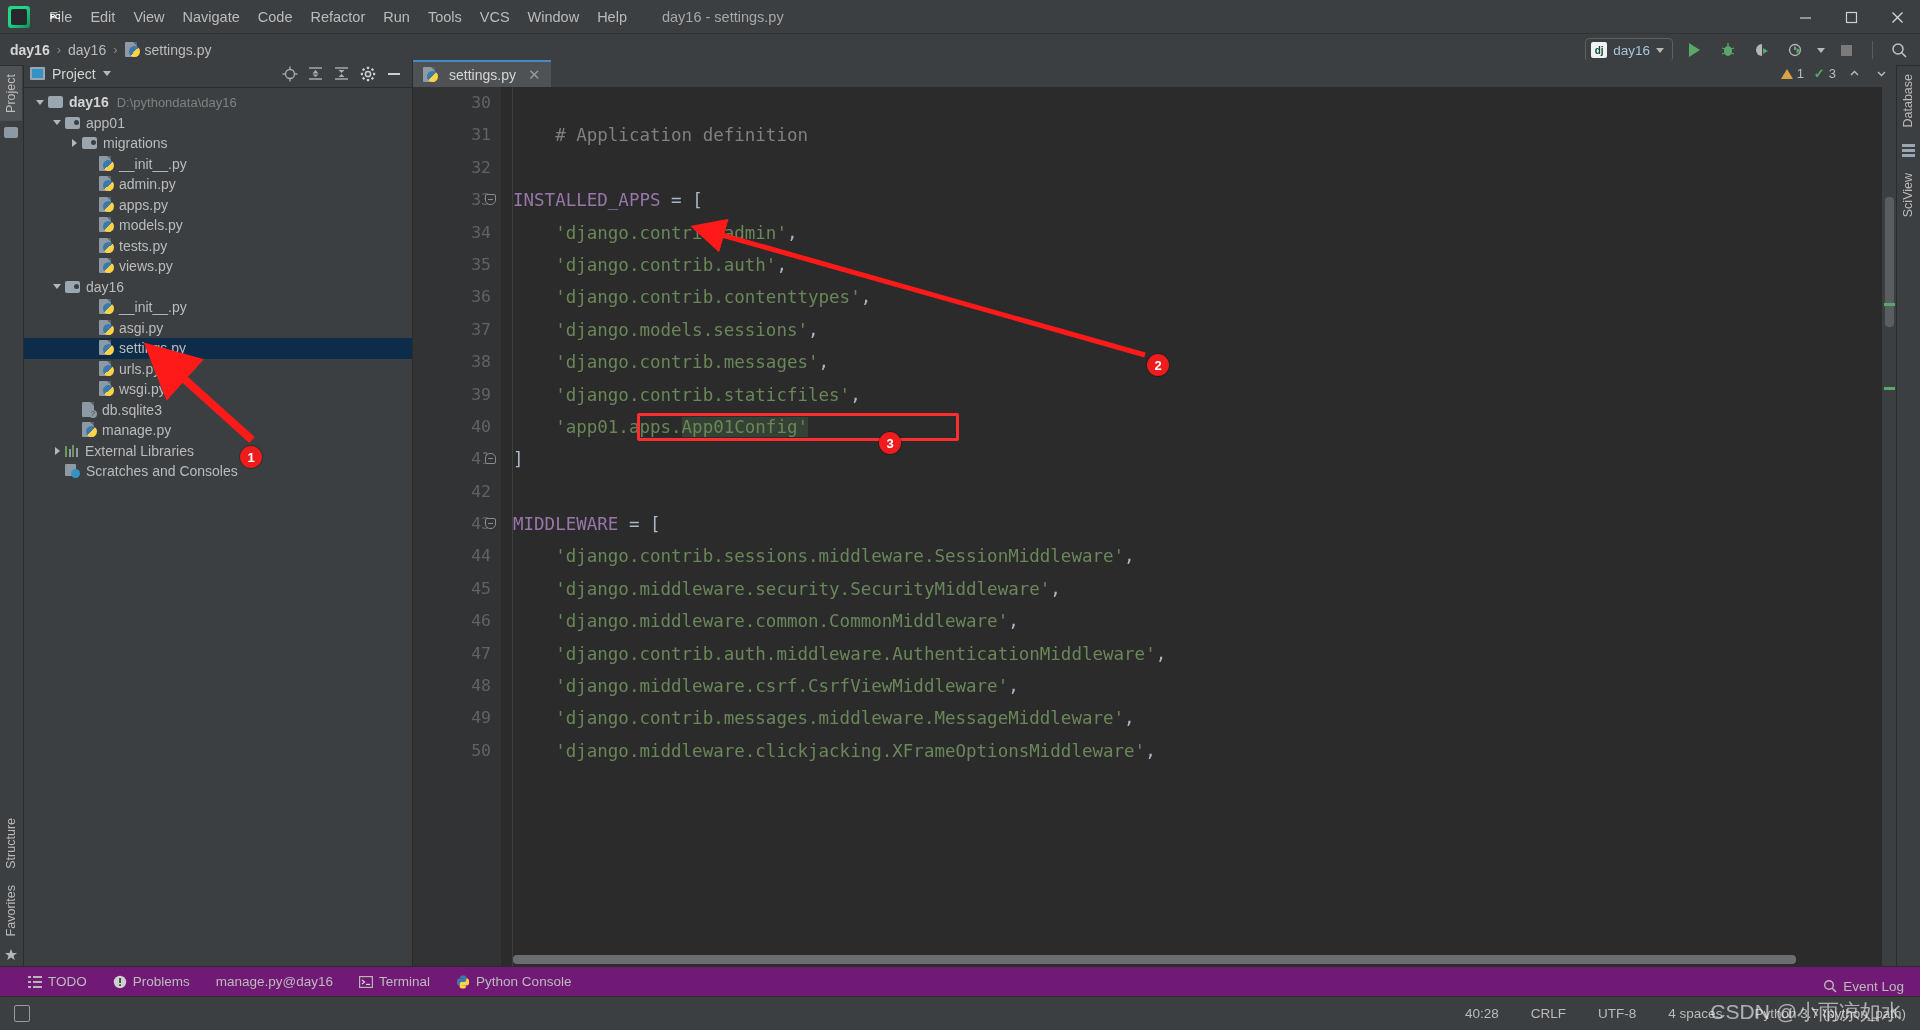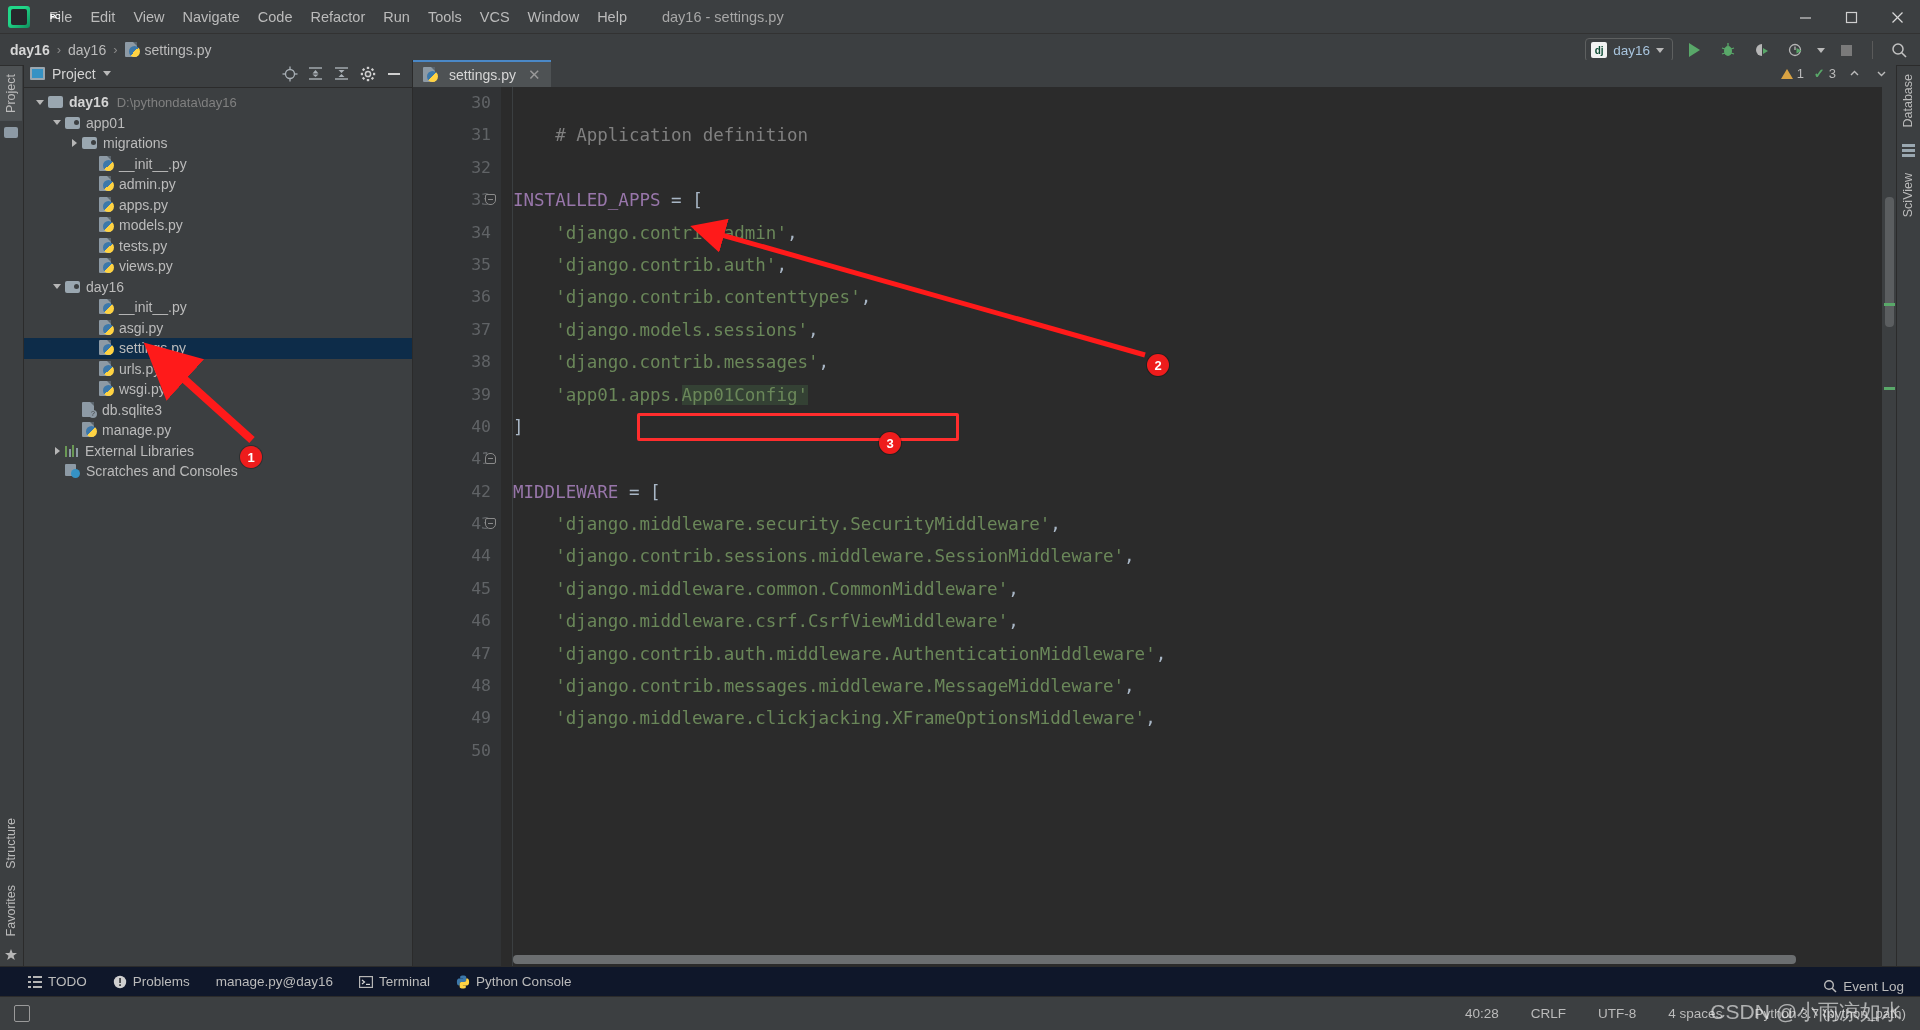--- a/index.html
+++ b/index.html
@@ -234,21 +234,21 @@
   .mark { position:absolute; right:1px; width:11px; height:3px; }
 
   .hsb {
     position: absolute; left: 100px; right: 100px; bottom: 2px; height: 9px;
     background: #6b6e70; border-radius: 4px;
   }
 
   
   .bottombar {
     position: absolute; left: 0; right: 0; bottom: 34px; height: 30px;
-    background: #0f172a; border-top: 1px solid #2b2b2b;
+    background: #701a75; border-top: 1px solid #2b2b2b;
     display: flex; align-items: center; padding-left: 28px; gap: 26px;
   }
   .bb-item { display: flex; align-items: center; gap: 6px; font-size: 13.5px; color: #bbbbbb; }
   .statusbar {
     position: absolute; left: 0; right: 0; bottom: 0; height: 34px;
     background: #3c3f41; border-top: 1px solid #2b2b2b;
     display: flex; align-items: center; padding: 0 14px;
   }
   .sb-left { display: flex; align-items: center; gap: 10px; }
   .sb-right { margin-left: auto; display: flex; align-items: flex-end; gap: 32px; font-size: 13.5px; color: #bbbbbb; }
@@ -703,30 +703,31 @@
         <div class="vert-guide"></div>
       <div class="cline">&nbsp;</div>
           <div class="cline"><span class="c-comment">    # Application definition</span></div>
           <div class="cline">&nbsp;</div>
           <div class="cline"><span class="c-const">INSTALLED_APPS</span><span class="c-op"> = </span><span class="c-punct">[</span></div>
           <div class="cline"><span class="c-str">    'django.contrib.admin'</span><span class="c-punct">,</span></div>
           <div class="cline"><span class="c-str">    'django.contrib.auth'</span><span class="c-punct">,</span></div>
           <div class="cline"><span class="c-str">    'django.contrib.contenttypes'</span><span class="c-punct">,</span></div>
           <div class="cline"><span class="c-str">    'django.models.sessions'</span><span class="c-punct">,</span></div>
           <div class="cline"><span class="c-str">    'django.contrib.messages'</span><span class="c-punct">,</span></div>
+          <div class="cline"><span class="c-str">    'django.contrib.staticfiles'</span><span class="c-punct">,</span></div>
           <div class="cline"><span class="c-str">    'app01.apps.</span><span class="c-str hl-usage">App01Config'</span></div>
           <div class="redbox" style="top: 326px; left: 136px; width: 322px; height: 28.4px;"></div>
           <div class="cline"><span class="c-punct">]</span></div>
           <div class="cline">&nbsp;</div>
           <div class="cline"><span class="c-const">MIDDLEWARE</span><span class="c-op"> = </span><span class="c-punct">[</span></div>
+          <div class="cline"><span class="c-str">    'django.contrib.sessions.middleware.SessionMiddleware'</span><span class="c-punct">,</span></div>
           <div class="cline"><span class="c-str">    'django.middleware.security.SecurityMiddleware'</span><span class="c-punct">,</span></div>
-          <div class="cline"><span class="c-str">    'django.contrib.sessions.middleware.SessionMiddleware'</span><span class="c-punct">,</span></div>
           <div class="cline"><span class="c-str">    'django.middleware.common.CommonMiddleware'</span><span class="c-punct">,</span></div>
+          <div class="cline"><span class="c-str">    'django.contrib.auth.middleware.AuthenticationMiddleware'</span><span class="c-punct">,</span></div>
           <div class="cline"><span class="c-str">    'django.middleware.csrf.CsrfViewMiddleware'</span><span class="c-punct">,</span></div>
-          <div class="cline"><span class="c-str">    'django.contrib.auth.middleware.AuthenticationMiddleware'</span><span class="c-punct">,</span></div>
           <div class="cline"><span class="c-str">    'django.contrib.messages.middleware.MessageMiddleware'</span><span class="c-punct">,</span></div>
           <div class="cline"><span class="c-str">    'django.middleware.clickjacking.XFrameOptionsMiddleware'</span><span class="c-punct">,</span></div>
         </div>
 
       <div class="editor-scroll">
         <div class="scroll-thumb" style="top:110px;height:130px"></div>
         <div class="mark" style="top:216px;background:#59a869"></div>
         <div class="mark" style="top:300px;background:#59a869"></div>
       </div>
       <div class="hsb"></div>

